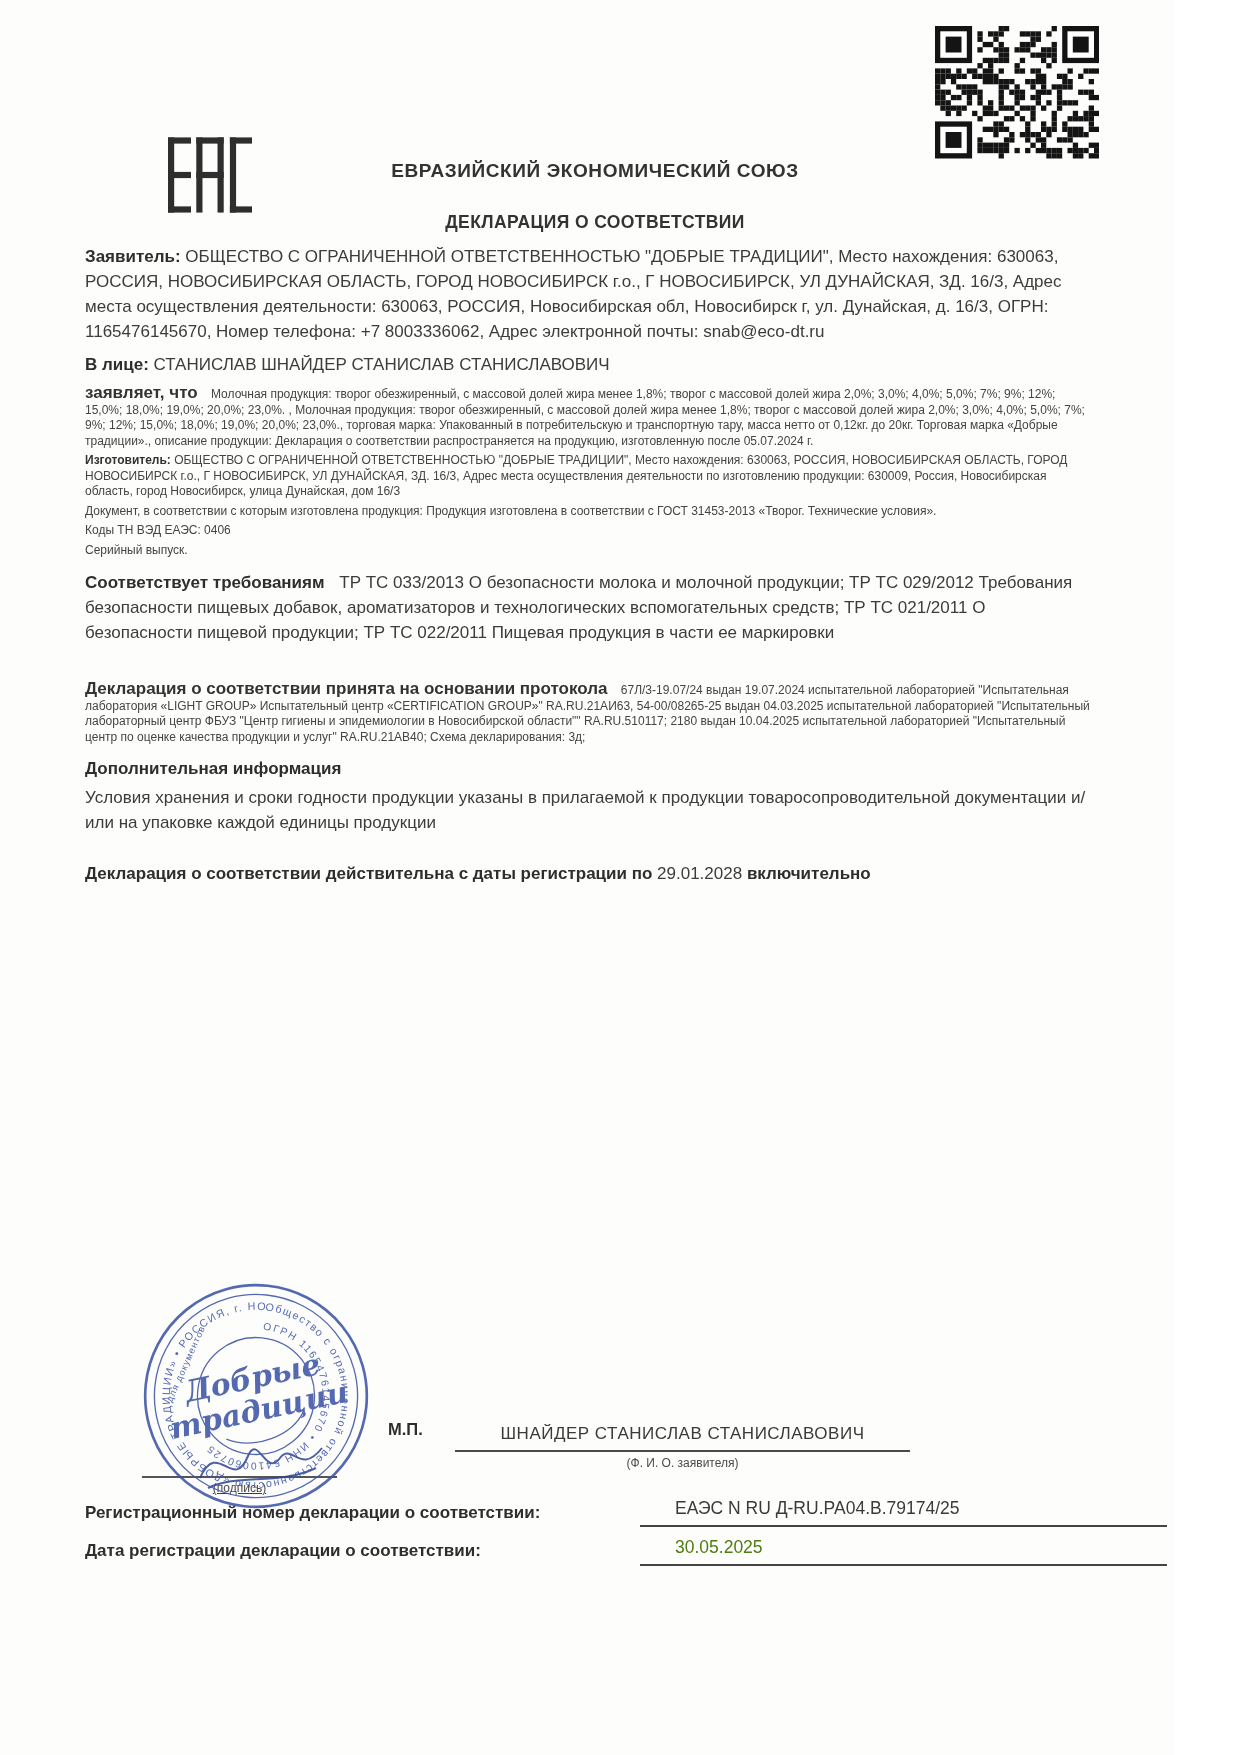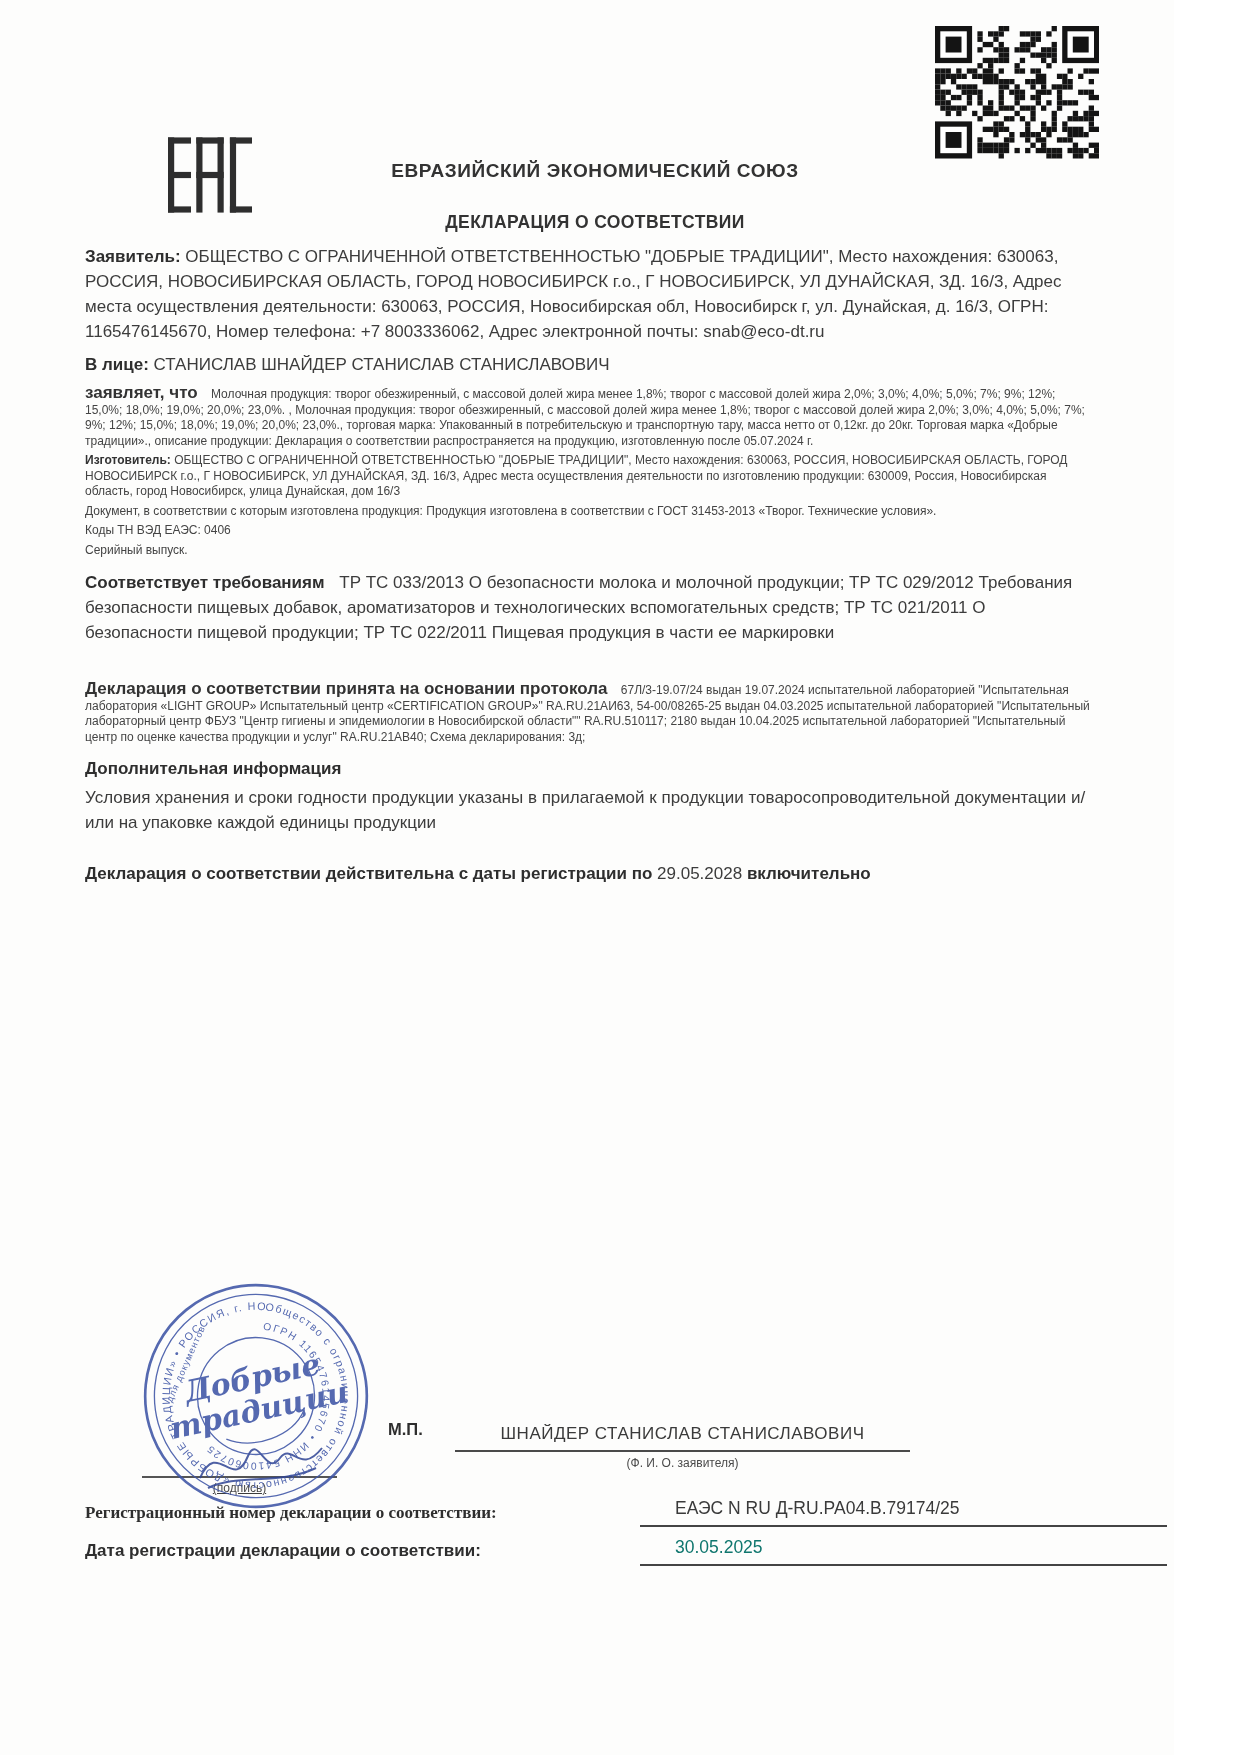--- a/index.html
+++ b/index.html
@@ -42,24 +42,24 @@
   .scribble path { fill:none; stroke:#2f4494; stroke-width:2; opacity:.85; }
 
   .mp { position:absolute; left:388px; top:1420px; font-size:16.5px; font-weight:bold; color:#2e2e2e; }
   .sig-block { position:absolute; left:455px; top:1424px; width:455px; text-align:center; }
   .sig-name { font-size:17px; letter-spacing:.5px; color:#3a3a3a; padding-bottom:6px; border-bottom:2px solid #4a4a4a; }
   .sig-caption { font-size:12px; color:#4a4a4a; margin-top:4px; }
   .sign-caption-block { position:absolute; left:142px; top:1476px; width:195px; border-top:2px solid #555; text-align:center; z-index:2;text-decoration:underline; }
   .sign-caption { font-size:12px; color:#4a4a4a; margin-top:3px; }
 
   
-  .f-label1 { position:absolute; left:85px; top:1503px; font-size:17px; font-weight:bold; color:#2e2e2e; z-index:2;font-family:Liberation Serif, serif; }
+  .f-label1 { position:absolute; left:85px; top:1503px; font-size:17px; font-weight:bold; color:#2e2e2e; z-index:2; }
   .f-value1 { position:absolute; left:640px; top:1498px; width:527px; padding:0 0 6px 35px; font-size:17.5px; color:#3a3a3a; border-bottom:2px solid #444; z-index:2; }
   .f-label2 { position:absolute; left:85px; top:1541px; font-size:17px; font-weight:bold; color:#2e2e2e; z-index:2; }
-  .f-value2 { position:absolute; left:640px; top:1537px; width:527px; padding:0 0 6px 35px; font-size:17.5px; color:#0f766e; border-bottom:2px solid #444; z-index:2; }
+  .f-value2 { position:absolute; left:640px; top:1537px; width:527px; padding:0 0 6px 35px; font-size:17.5px; color:#4d7c0f; border-bottom:2px solid #444; z-index:2; }
 </style>
 </head>
 <body>
 
 <div class="page">
 
   <div class="qr" id="qr"><svg width="164.29999999999998" height="132.5" viewBox="0 0 164.29999999999998 132.5" fill="#141414" xmlns="http://www.w3.org/2000/svg">
         <rect x="63.6" y="0.0" width="5.3" height="5.3"></rect>
         <rect x="68.9" y="0.0" width="5.3" height="5.3"></rect>
         <rect x="116.6" y="0.0" width="5.3" height="5.3"></rect>
@@ -404,21 +404,21 @@
     <p class="small basis">
       <b class="lead">Декларация о соответствии принята на основании протокола</b>
       <span>67Л/3-19.07/24 выдан 19.07.2024 испытательной лабораторией "Испытательная лаборатория «LIGHT GROUP»  Испытательный центр «CERTIFICATION GROUP»" RA.RU.21АИ63, 54-00/08265-25 выдан 04.03.2025  испытательной лабораторией "Испытательный лабораторный центр  ФБУЗ "Центр гигиены и эпидемиологии в Новосибирской области"" RA.RU.510117; 2180 выдан 10.04.2025  испытательной лабораторией "Испытательный центр по оценке качества продукции и услуг" RA.RU.21АВ40; Схема декларирования: 3д;</span>
     </p>
 
     <div class="add-heading">Дополнительная информация</div>
     <p class="para">Условия хранения и сроки годности продукции указаны в прилагаемой к продукции товаросопроводительной документации и/или на упаковке каждой единицы продукции</p>
 
     <p class="para validity">
       <b>Декларация о соответствии действительна с даты регистрации по</b>
-      <span class="date">29.05.2028</span>
+      <span class="date">29.01.2028</span>
       <b>включительно</b>
     </p>
   </div>
 
   <svg class="stamp" viewBox="0 0 230 230" aria-hidden="true">
     <defs>
       <path id="ringA" d="M 115 31 a 84 84 0 1 1 -0.02 0"></path>
       <path id="ringB" d="M 115 50 a 65 65 0 1 1 -0.02 0"></path>
     </defs>
     <circle cx="115" cy="115" r="108" class="sw25"></circle>

